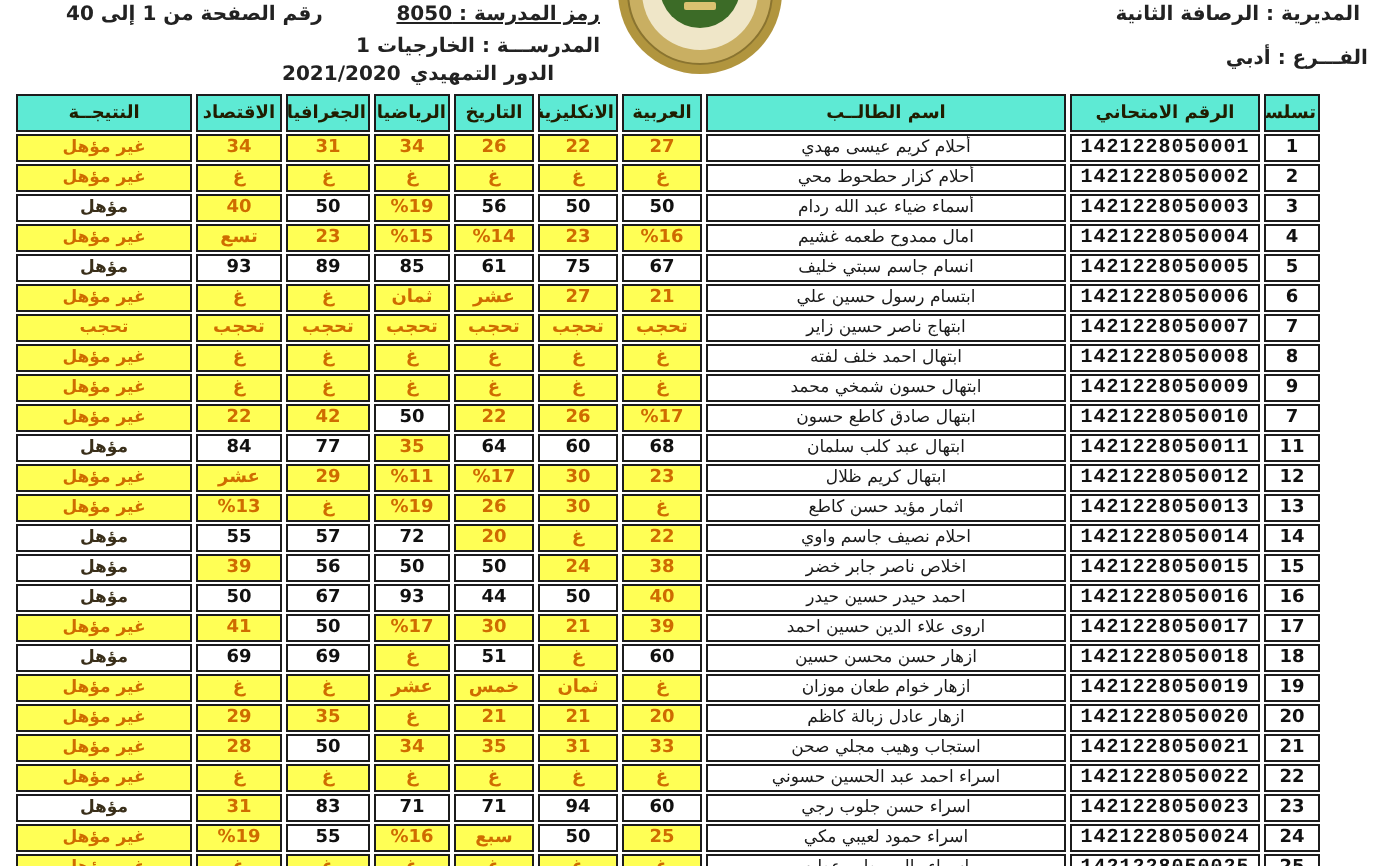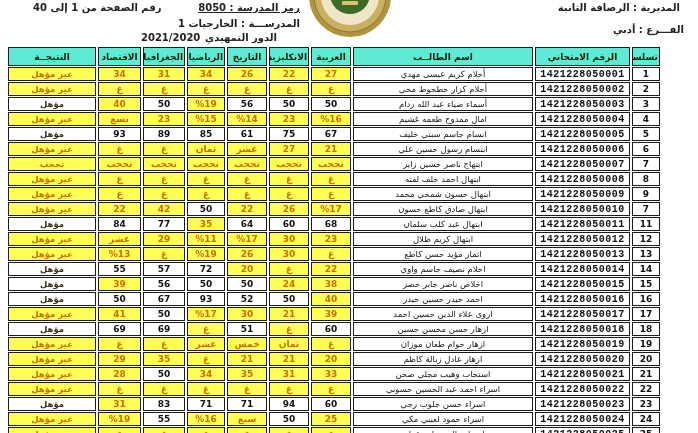--- a/index.html
+++ b/index.html
@@ -249,21 +249,21 @@
           <td class="pass">56</td>
           <td class="fail">39</td>
           <td class="result pass">مؤهل</td>
         </tr>
         <tr>
           <td class="plain">16</td>
           <td class="exam">1421228050016</td>
           <td class="name">احمد حيدر حسين حيدر</td>
           <td class="fail">40</td>
           <td class="pass">50</td>
-          <td class="pass">52</td>
+          <td class="pass">44</td>
           <td class="pass">93</td>
           <td class="pass">67</td>
           <td class="pass">50</td>
           <td class="result pass">مؤهل</td>
         </tr>
         <tr>
           <td class="plain">17</td>
           <td class="exam">1421228050017</td>
           <td class="name">اروى علاء الدين حسين احمد</td>
           <td class="fail">39</td>

